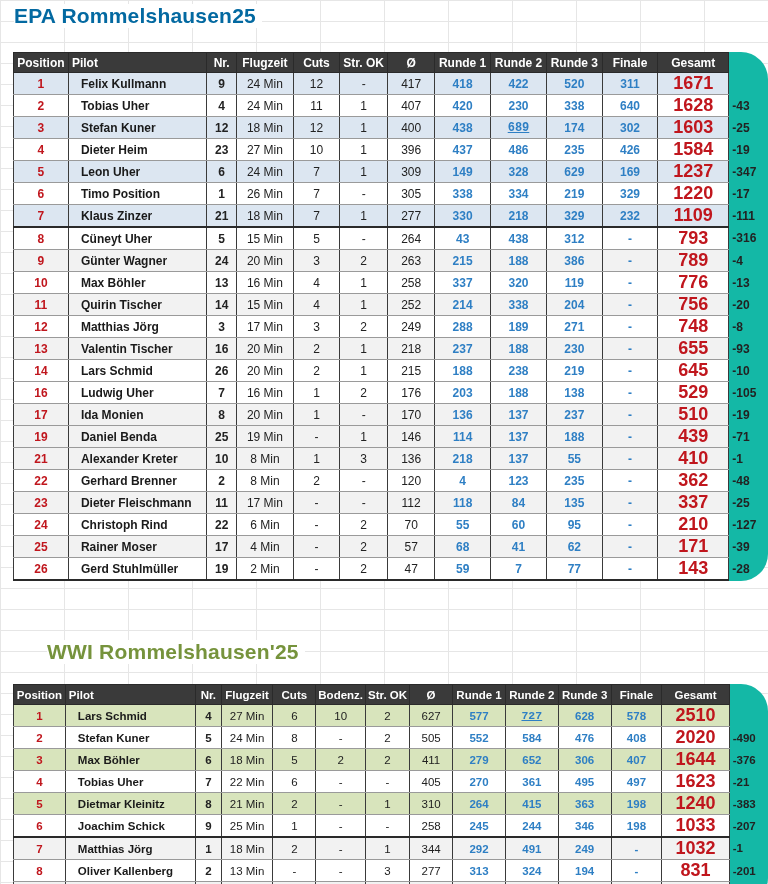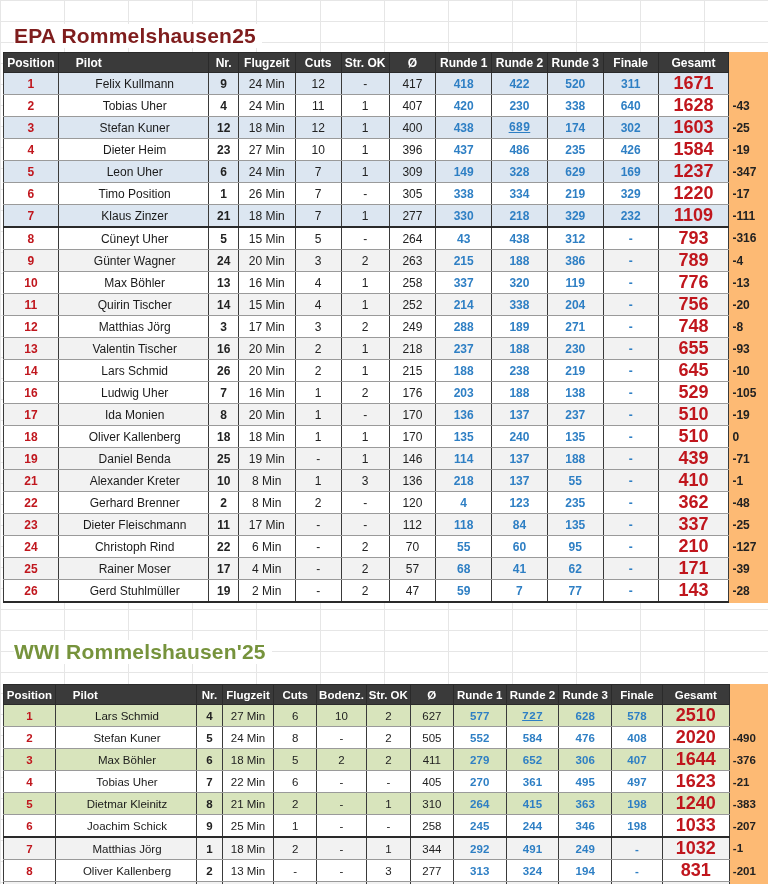--- a/index.html
+++ b/index.html
@@ -11,47 +11,48 @@
     background-image:
       linear-gradient(to right, #e6e6e6 1px, transparent 1px),
       linear-gradient(to bottom, #e6e6e6 1px, transparent 1px);
     background-size: 64px 100%, 100% 21px;
   }
   .sheet-title {
     position: absolute; left: 14px;
     font-weight: bold; font-size: 21px; letter-spacing: 0.2px;
     background: #fff; padding-right: 6px;
   }
-  #epa-title { top: 24px; color: #7f1d1d; }
-  #wwi-title { top: 640px; color: #76933c; }
+  #epa-title { top: 4px; color: #0369a1; }
+  #wwi-title { top: 640px; color: #76933c; margin-left: 33px; }
 
   table.results {
-    position: absolute; left: 3px;
+    position: absolute; left: 13px;
     border-collapse: collapse;
     font-size: 12px;
-    background: #fdba74;
+    background: #14b8a6;
+    border-radius: 27px;
   }
   #epa-table { top: 52px; }
   #wwi-table { top: 684px; font-size: 11.5px; }
 
   table.results th {
     background: #3a3a3a; color: #ffffff;
     font-weight: bold; height: 19px; padding: 0 2px;
     text-align: center; border: 1px solid #2a2a2a;
     white-space: nowrap;
   }
-  table.results th.pilot-h { text-align: left; padding-left: 17px; }
+  table.results th.pilot-h { text-align: left; padding-left: 3px; }
   table.results td {
     height: 19px; padding: 0 2px; text-align: center;
     border-left: 1px solid #3a3a3a; border-right: 1px solid #3a3a3a;
     border-bottom: 1px solid #9a9a9a;
     color: #222; white-space: nowrap;
   }
   table.results td.pos { color: #c0161d; font-weight: bold; }
-  table.results td.pilot { text-align: center; padding-left: 4px; font-weight: normal; color: #1a1a1a; }
+  table.results td.pilot { text-align: left; padding-left: 12px; font-weight: bold; color: #1a1a1a; }
   table.results td.nr { font-weight: bold; }
   table.results td.round { color: #2e7fc4; font-weight: bold; }
   table.results td.round.underline { text-decoration: underline; font-family: Liberation Mono, monospace; }
   table.results td.final-dash { color: #2e7fc4; }
   table.results td.total { color: #c0161d; font-weight: bold; font-size: 18px; }
   table.results td.diff {
     border: none; text-align: left; padding-left: 3px;
     color: #222; background: transparent; font-weight: bold; margin-left: 13px;
   }
   table.results th.diff-h { background: transparent; border: none; }
@@ -352,35 +353,20 @@
         <td class="">20 Min</td>
         <td class="">1</td>
         <td class="">-</td>
         <td class="">170</td>
         <td class="round">136</td>
         <td class="round">137</td>
         <td class="round">237</td>
         <td class="round final-dash">-</td>
         <td class="total">510</td>
         <td class="diff">-19</td>
-      </tr>
-      <tr class="rest">
-        <td class="pos">18</td>
-        <td class="pilot">Oliver Kallenberg</td>
-        <td class="nr">18</td>
-        <td class="">18 Min</td>
-        <td class="">1</td>
-        <td class="">1</td>
-        <td class="">170</td>
-        <td class="round">135</td>
-        <td class="round">240</td>
-        <td class="round">135</td>
-        <td class="round final-dash">-</td>
-        <td class="total">510</td>
-        <td class="diff">0</td>
       </tr>
       <tr class="rest alt">
         <td class="pos">19</td>
         <td class="pilot">Daniel Benda</td>
         <td class="nr">25</td>
         <td class="">19 Min</td>
         <td class="">-</td>
         <td class="">1</td>
         <td class="">146</td>
         <td class="round">114</td>

